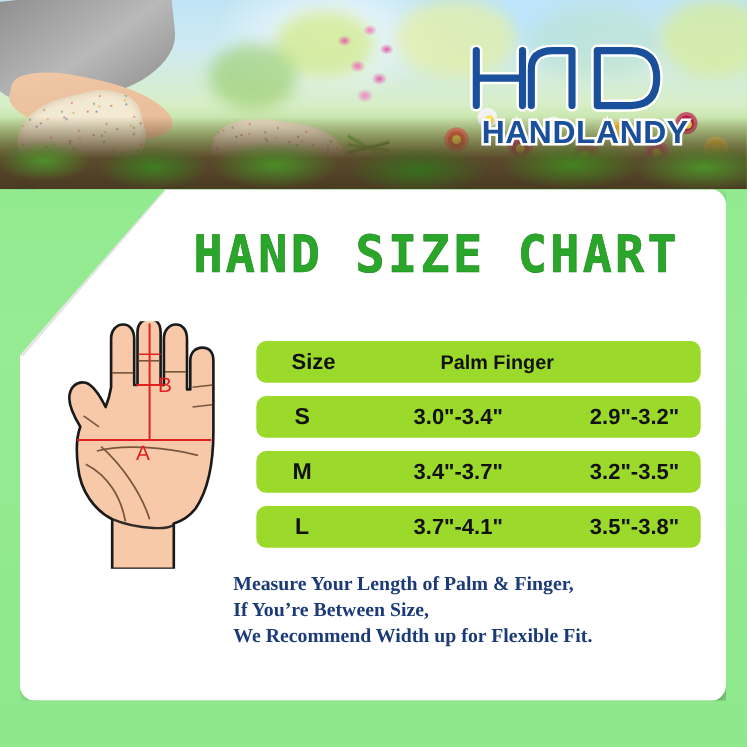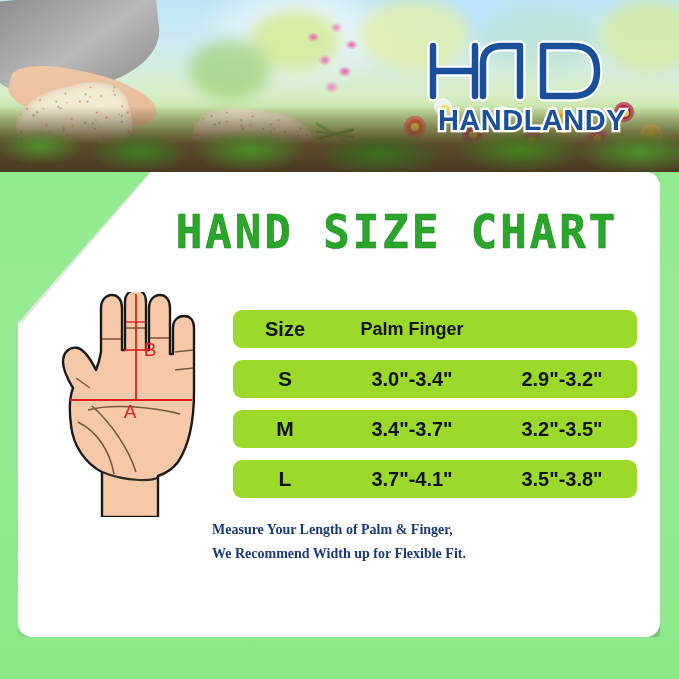--- a/index.html
+++ b/index.html
@@ -150,35 +150,36 @@
 
   
   .table {
     position:absolute; left:233px; top:310px; width:404px; z-index:7;
   }
   .trow {
     display:flex; align-items:center;
     height:38px; margin-bottom:12px;
     background:#9bd92a;
     border-radius:9px;
+    gap:40px;
   }
   .trow .c0 { width:104px; text-align:center; }
   .trow .c1 { width:150px; text-align:center; }
   .trow .c2 { width:150px; text-align:center; }
   .trow.head { font-size:20px; font-weight:bold; color:#111; }
   .trow.head .c1, .trow.head .c2 { font-size:18px; font-weight:bold; }
   .trow.body { font-size:20px; font-weight:bold; color:#111; }
   .trow.body .c0 { font-size:21px; }
 
   
   .note {
     position:absolute; left:212px; top:518px; width:430px;
     font-family:"Liberation Serif", serif;
     font-weight:bold;
-    font-size:14px;
+    font-size:18px;
     line-height:24px;
     color:#1b3a78;
     z-index:7;
   }
   .note div { white-space:nowrap; }
 </style>
 </head>
 <body>
 
 <div id="canvas">
@@ -329,16 +330,17 @@
     <div class="trow body">
       <div class="c0">L</div>
       <div class="c1">3.7"-4.1"</div>
       <div class="c2">3.5"-3.8"</div>
     </div>
 
   </div>
 
   <div class="note">
     <div>Measure Your Length of Palm &amp; Finger,</div>
+    <div>If You’re Between Size,</div>
     <div>We Recommend Width up for Flexible Fit.</div>
   </div>
 
 </div>
 
 </body></html>

